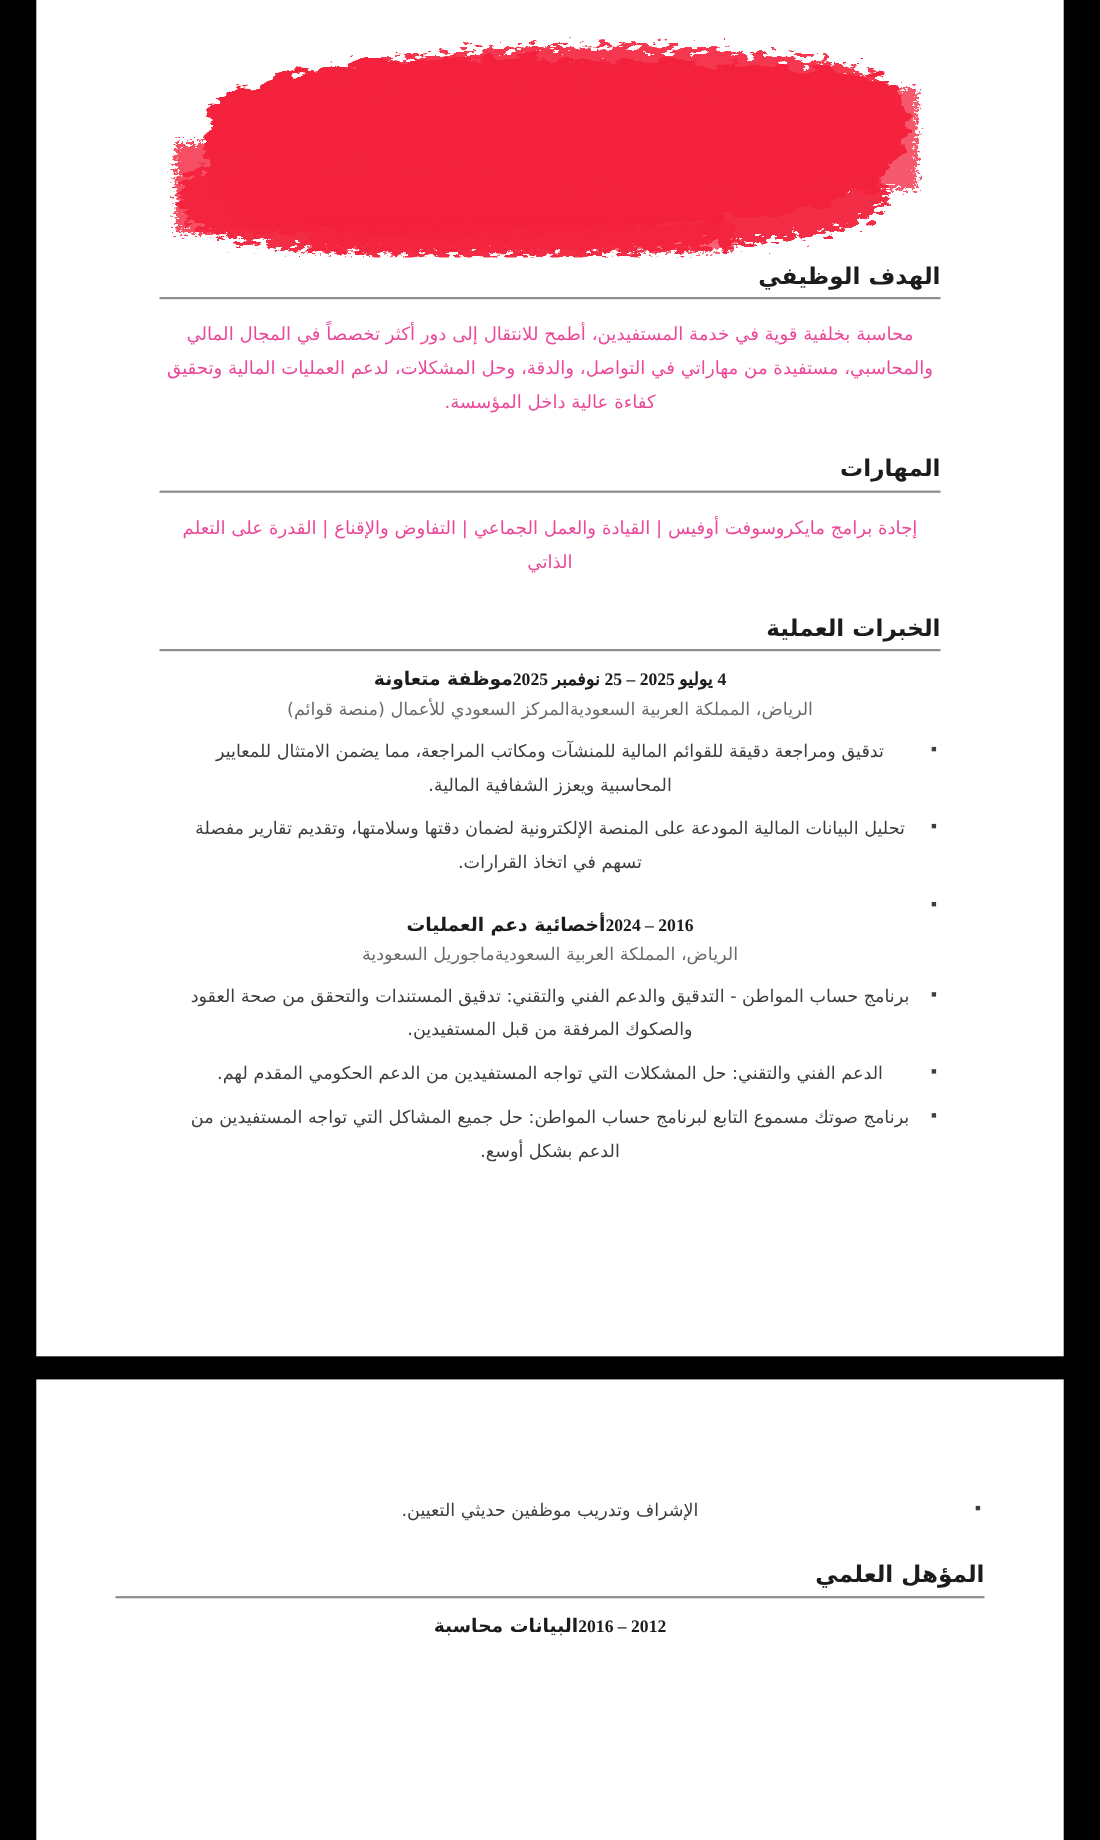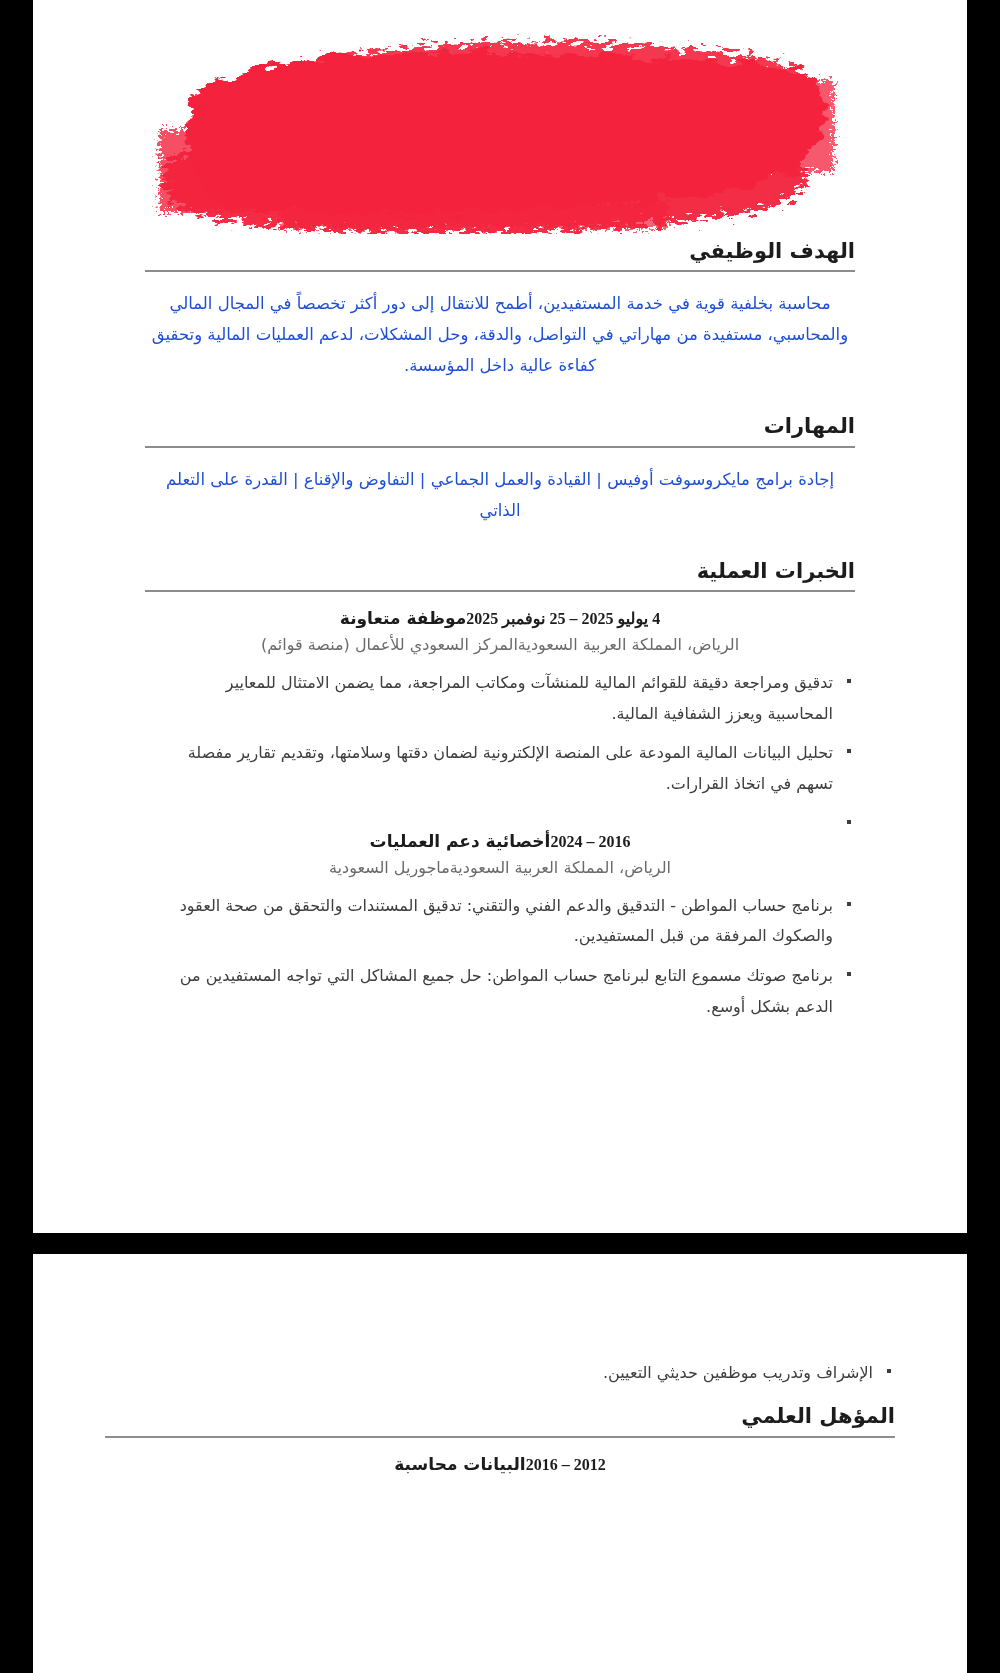--- a/index.html
+++ b/index.html
@@ -80,21 +80,21 @@
   .rule {
     height: 2px;
     background: #8d8d8d;
     width: 100%;
     margin-bottom: 16px;
   }
 
   .body-text {
     font-size: 16.5px;
     line-height: 1.88;
-    color: #1d4ed8;
+    color: #ec4899;
     text-align: center;
     margin: 0 0 18px 0;
   }
 
   
   .entry {
     margin-bottom: 6px;
   }
   .entry-row {
     display: flex;
@@ -126,37 +126,38 @@
   ul.bullets {
     list-style: none;
     margin: 14px 0 0 0;
     padding: 0;
   }
   ul.bullets li {
     position: relative;
     font-size: 16px;
     line-height: 1.92;
     color: #3d3d3d;
+    text-align: center;
     padding: 0 22px 0 22px;
     margin-bottom: 9px;
   }
   ul.bullets li .bullet-dot {
     position: absolute;
     right: 4px;
     top: 11px;
     width: 4px;
     height: 4px;
     background: #3d3d3d;
   }
 
   .spacer-lg { height: 34px; }
   .spacer-md { height: 22px; }
   .spacer-sm { height: 12px; }
 
-  .edu-section { margin-top: 15px; }
+  .edu-section { margin-top: 30px; }
 </style>
 </head>
 <body>
 
 <div class="page-stack">
 
   <div class="sheet sheet-one">
 
     <div class="redaction">
       <div class="brush-wrap">
@@ -258,20 +259,21 @@
           <span class="entry-org">ماجوريل السعودية</span>
           <span class="entry-place">الرياض، المملكة العربية السعودية</span>
         </div>
         <ul class="bullets">
           <li>
             <span class="bullet-dot"></span>
             <span>برنامج حساب المواطن - التدقيق والدعم الفني والتقني: تدقيق المستندات والتحقق من صحة العقود والصكوك المرفقة من قبل المستفيدين.</span>
           </li>
           <li>
             <span class="bullet-dot"></span>
+            <span>الدعم الفني والتقني: حل المشكلات التي تواجه المستفيدين من الدعم الحكومي المقدم لهم.</span>
           </li>
           <li>
             <span class="bullet-dot"></span>
             <span>برنامج صوتك مسموع التابع لبرنامج حساب المواطن: حل جميع المشاكل التي تواجه المستفيدين من الدعم بشكل أوسع.</span>
           </li>
         </ul>
       </div>
     </div>
   </div>
 

